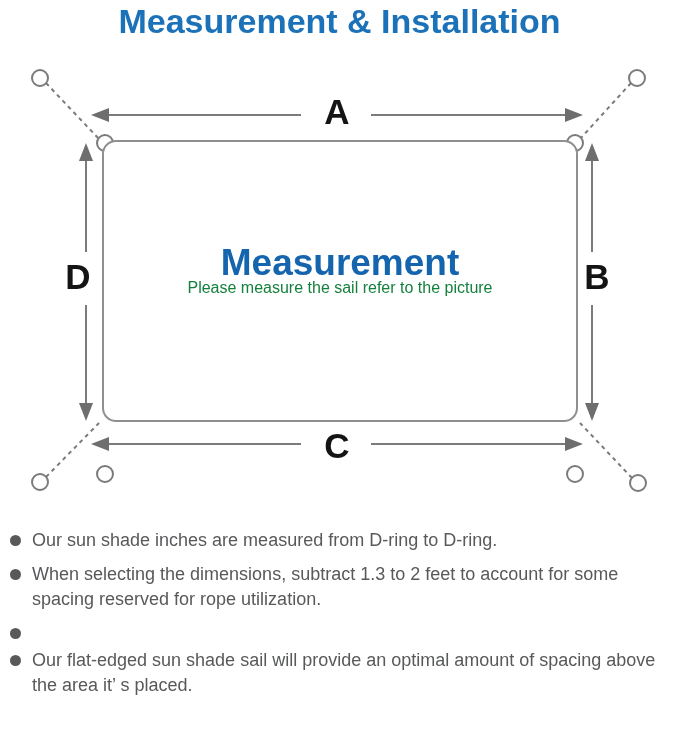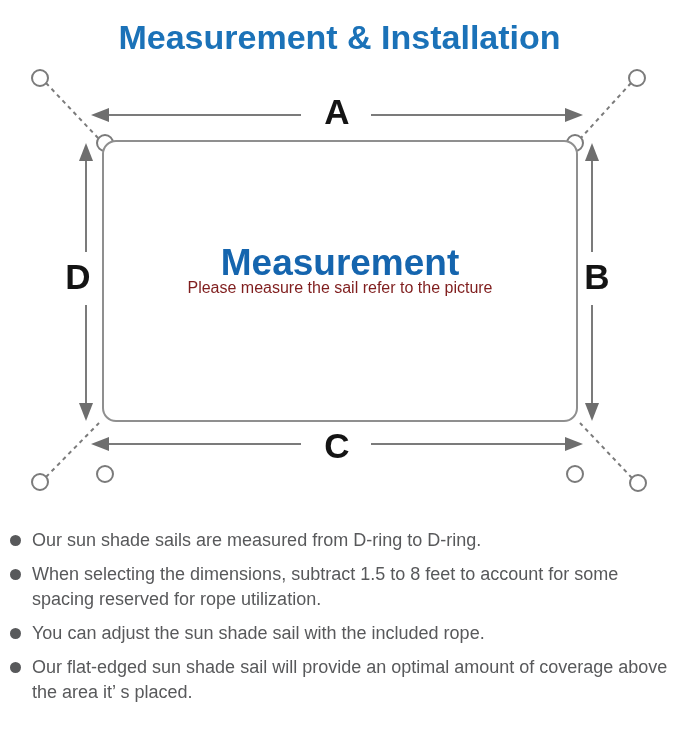--- a/index.html
+++ b/index.html
@@ -10,21 +10,21 @@
   }
   .page {
     position: relative;
     width: 679px;
     height: 739px;
     background: #ffffff;
     overflow: hidden;
   }
   .page-title {
     margin: 0;
-    padding-top: 18px;
+    padding-top: 2px;
     text-align: center;
     font-size: 34px;
     font-weight: bold;
     letter-spacing: 0px;
     color: #1b72b8;
   }
   .diagram {
     position: absolute;
     top: 55px;
     left: 0;
@@ -58,21 +58,21 @@
     font-weight: bold;
     color: #1565ae;
   }
   .center-sub {
     position: absolute;
     left: 103px;
     top: 224px;
     width: 474px;
     text-align: center;
     font-size: 16px;
-    color: #7f1d1d;
+    color: #15803d;
   }
   .bullets {
     position: absolute;
     top: 528px;
     left: 0;
     width: 679px;
     margin: 0;
     padding: 0 6px 0 8px;
     list-style: none;
     box-sizing: border-box;
@@ -161,29 +161,28 @@
     <div class="dim-label lbl-c">C</div>
     <div class="dim-label lbl-d">D</div>
 
     <div class="center-title">Measurement</div>
     <div class="center-sub">Please measure the sail refer to the picture</div>
   </div>
 
   <ul class="bullets">
     <li>
       <span class="dot"></span>
-      <span>Our sun shade sails are measured from D-ring to D-ring.</span>
+      <span>Our sun shade inches are measured from D-ring to D-ring.</span>
     </li>
     <li>
       <span class="dot"></span>
-      <span>When selecting the dimensions, subtract 1.5 to 8 feet to account for some spacing reserved for rope utilization.</span>
+      <span>When selecting the dimensions, subtract 1.3 to 2 feet to account for some spacing reserved for rope utilization.</span>
     </li>
     <li>
       <span class="dot"></span>
-      <span>You can adjust the sun shade sail with the included rope.</span>
     </li>
     <li>
       <span class="dot"></span>
-      <span>Our flat-edged sun shade sail will provide an optimal amount of coverage above the area it’ s placed.</span>
+      <span>Our flat-edged sun shade sail will provide an optimal amount of spacing above the area it’ s placed.</span>
     </li>
   </ul>
 
 </div>
 
 </body></html>

